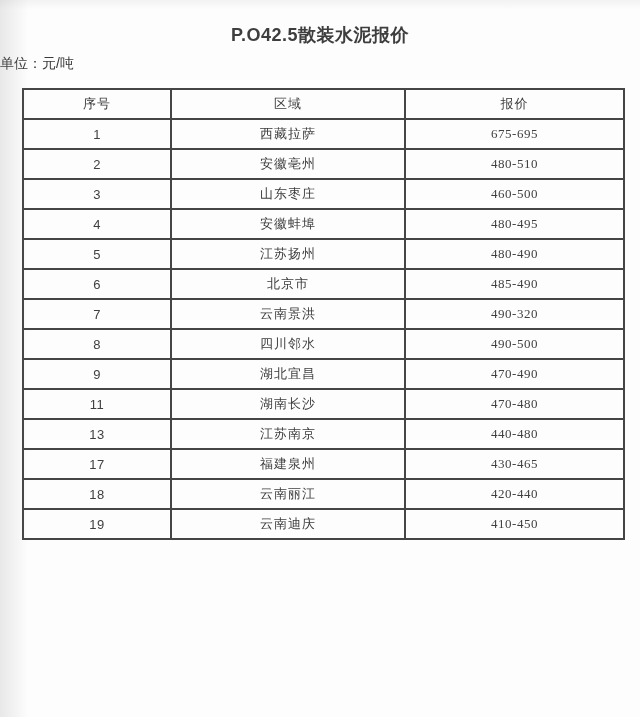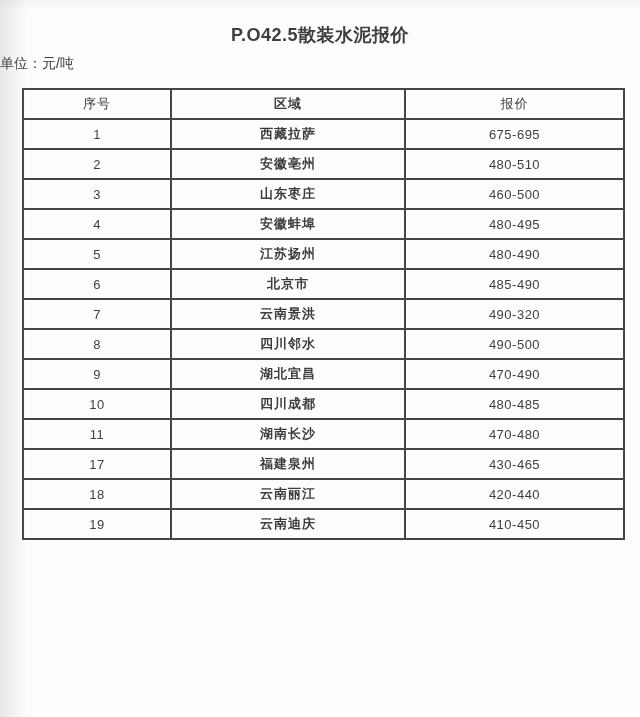--- a/index.html
+++ b/index.html
@@ -61,23 +61,23 @@
     text-align: center;
     vertical-align: middle;
     font-size: 13px;
     font-weight: normal;
     color: #3c3c3c;
     letter-spacing: 1px;
   }
   .price-table th:nth-child(1),
   .price-table td:nth-child(1) { width: 146px; border-radius: 14px; }
   .price-table th:nth-child(2),
-  .price-table td:nth-child(2) { width: 232px; font-weight: bold; }
+  .price-table td:nth-child(2) { width: 232px; }
   .price-table th:nth-child(3),
-  .price-table td:nth-child(3) { width: 217px; }
+  .price-table td:nth-child(3) { width: 217px; font-family: Liberation Serif, serif; }
   .price-table td.price-cell,
   .price-table td.index-cell {
     letter-spacing: 0.5px;
     color: #404040;
   }
 </style>
 </head>
 <body>
 
 <div>
@@ -133,28 +133,28 @@
           <td class="index-cell">8</td>
           <td class="region-cell">四川邻水</td>
           <td class="price-cell">490-500</td>
         </tr>
         <tr>
           <td class="index-cell">9</td>
           <td class="region-cell">湖北宜昌</td>
           <td class="price-cell">470-490</td>
         </tr>
         <tr>
-          <td class="index-cell">10</td>
-          <td class="region-cell">四川成都</td>
-          <td class="price-cell">480-485</td>
-        </tr>
-        <tr>
           <td class="index-cell">11</td>
           <td class="region-cell">湖南长沙</td>
           <td class="price-cell">470-480</td>
+        </tr>
+        <tr>
+          <td class="index-cell">13</td>
+          <td class="region-cell">江苏南京</td>
+          <td class="price-cell">440-480</td>
         </tr>
         <tr>
           <td class="index-cell">17</td>
           <td class="region-cell">福建泉州</td>
           <td class="price-cell">430-465</td>
         </tr>
         <tr>
           <td class="index-cell">18</td>
           <td class="region-cell">云南丽江</td>
           <td class="price-cell">420-440</td>

